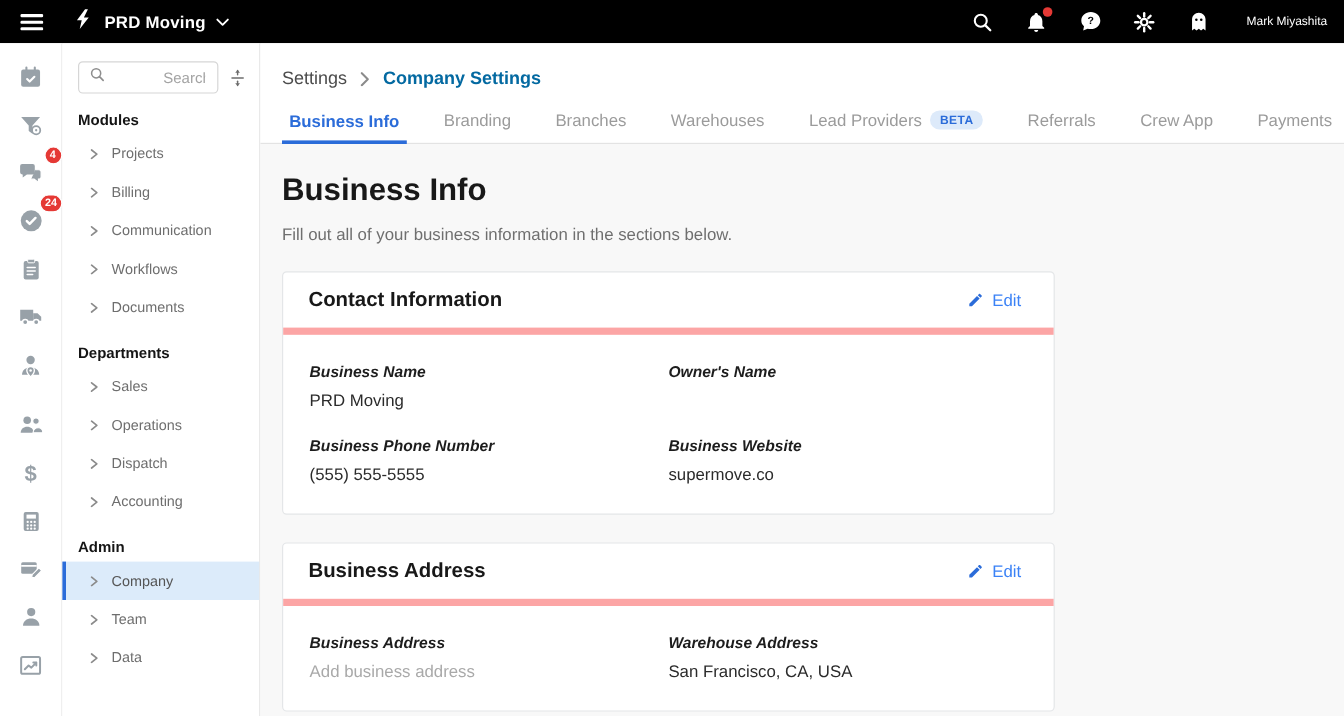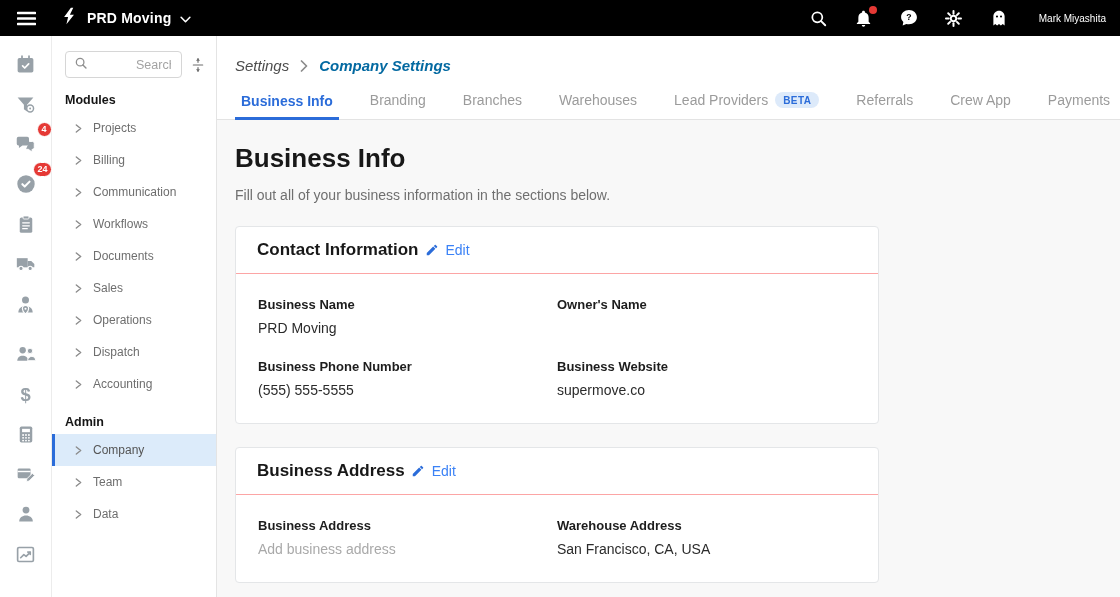--- a/index.html
+++ b/index.html
@@ -54,42 +54,42 @@
   .section-header { font-size:12.5px; font-weight:bold; color:#151515; padding:15px 14px 5px 13px; }
   .nav-item {
     display:flex; align-items:center; gap:11px; padding:9px 10px 9px 20px;
     font-size:12px; color:#6e6e6e; cursor:pointer; border-left:3px solid transparent;
   }
   .nav-item.active { background:#dcebfa; border-left-color:#2b6cd9; color:#555; }
 
   
   .main { flex:1; display:flex; flex-direction:column; min-width:0; }
   .main-header { background:#fff; padding:21px 24px 0 18px; border-bottom:1px solid #e3e3e3; }
-  .breadcrumb { display:flex; align-items:center; gap:11px; font-size:15px; color:#4c4c4c;font-style:italic; }
+  .breadcrumb { display:flex; align-items:center; gap:11px; font-size:15px; color:#4c4c4c; }
   .breadcrumb .current { font-weight:bold; color:#0369a1; }
   .tabs { display:flex; gap:25px; margin-top:17px; }
   .tab {
     font-size:14px; color:#9b9b9b; padding-bottom:11px; white-space:nowrap;
     display:flex; align-items:center; gap:7px; cursor:pointer; background:none; border:none;
     font-family:"Liberation Sans", sans-serif;
   }
   .tab.active { color:#2b6cd9; font-weight:bold; padding-bottom:8px; border-bottom:3px solid #2b6cd9; margin-bottom:-1px; }
   .beta-pill { background:#ddeafa; color:#2b6cd9; font-size:10px; font-weight:bold; padding:2.5px 8px; border-radius:10px; letter-spacing:.4px; }
 
   .content { flex:1; background:#f8f8f8; padding:23px 0 0 18px; overflow:hidden; }
   .page-title { font-size:26px; font-weight:bold; color:#181818; }
   .page-subtitle { font-size:14px; color:#6f6f6f; margin-top:13px; }
 
   .card { width:644px; background:#fff; border:1px solid #e4e6e8; border-radius:4px; margin-top:23px; }
-  .card-header { display:flex; justify-content:flex-start; align-items:center; padding:13px 21px; border-bottom:1px solid #fca5a5; }
+  .card-header { display:flex; justify-content:space-between; align-items:center; padding:13px 21px; border-bottom:6px solid #fca5a5; }
   .card-title { font-size:17px; font-weight:bold; color:#181818; }
   .edit-link { display:flex; align-items:center; gap:7px; color:#3b82f6; font-size:14px; font-weight:normal;
     background:none; border:none; cursor:pointer; font-family:"Liberation Sans", sans-serif; }
   .card-body { padding:23px 22px 25px; display:grid; grid-template-columns:1fr 1fr; row-gap:23px; }
-  .field-label { font-size:13px; font-weight:bold; color:#1d1d1d; margin-bottom:8px; }
+  .field-label { font-size:13px; font-weight:bold; color:#1d1d1d; margin-bottom:8px;font-style:italic; }
   .field-value { font-size:14px; color:#2b2b2b; }
   .field-value.placeholder { color:#a9a9a9; }
 </style>
 </head>
 <body>
 
 <header class="topbar">
   <div class="hamburger">
     <svg width="19" height="15" viewBox="0 0 19 15">
         <g stroke="#fff" stroke-width="2.6" stroke-linecap="round">
@@ -317,20 +317,21 @@
         </svg>
       <span>Workflows</span>
     </div>
     <div class="nav-item">
       <svg width="7" height="9" viewBox="0 0 8 10">
           <path d="M1.5 1 6.5 5 1.5 9" stroke="#8b8b8b" stroke-width="1.6" fill="none" stroke-linecap="round" stroke-linejoin="round"></path>
         </svg>
       <span>Documents</span>
     </div>
 
+    <div class="section-header">Departments</div>
     <div class="nav-item">
       <svg width="7" height="9" viewBox="0 0 8 10">
           <path d="M1.5 1 6.5 5 1.5 9" stroke="#8b8b8b" stroke-width="1.6" fill="none" stroke-linecap="round" stroke-linejoin="round"></path>
         </svg>
       <span>Sales</span>
     </div>
     <div class="nav-item">
       <svg width="7" height="9" viewBox="0 0 8 10">
           <path d="M1.5 1 6.5 5 1.5 9" stroke="#8b8b8b" stroke-width="1.6" fill="none" stroke-linecap="round" stroke-linejoin="round"></path>
         </svg>

